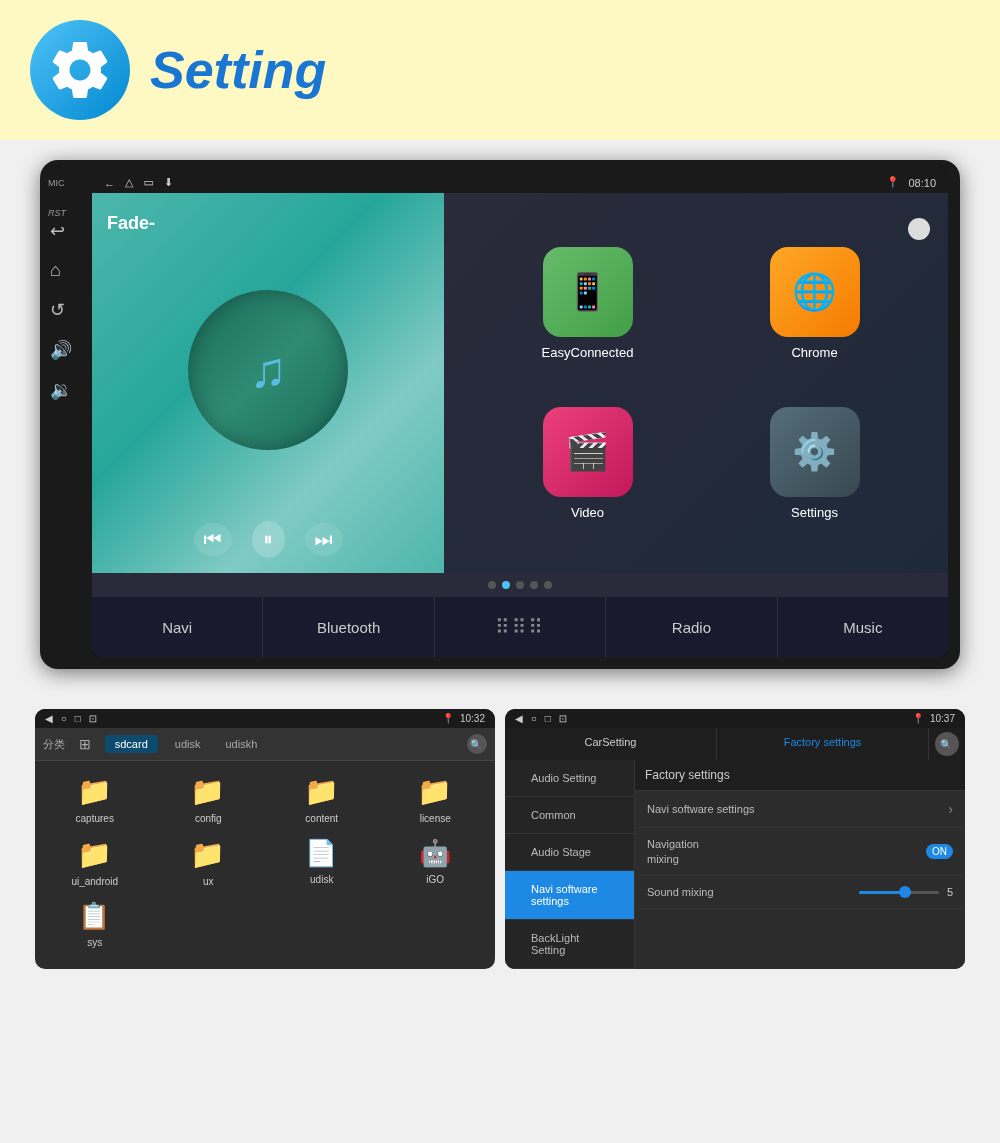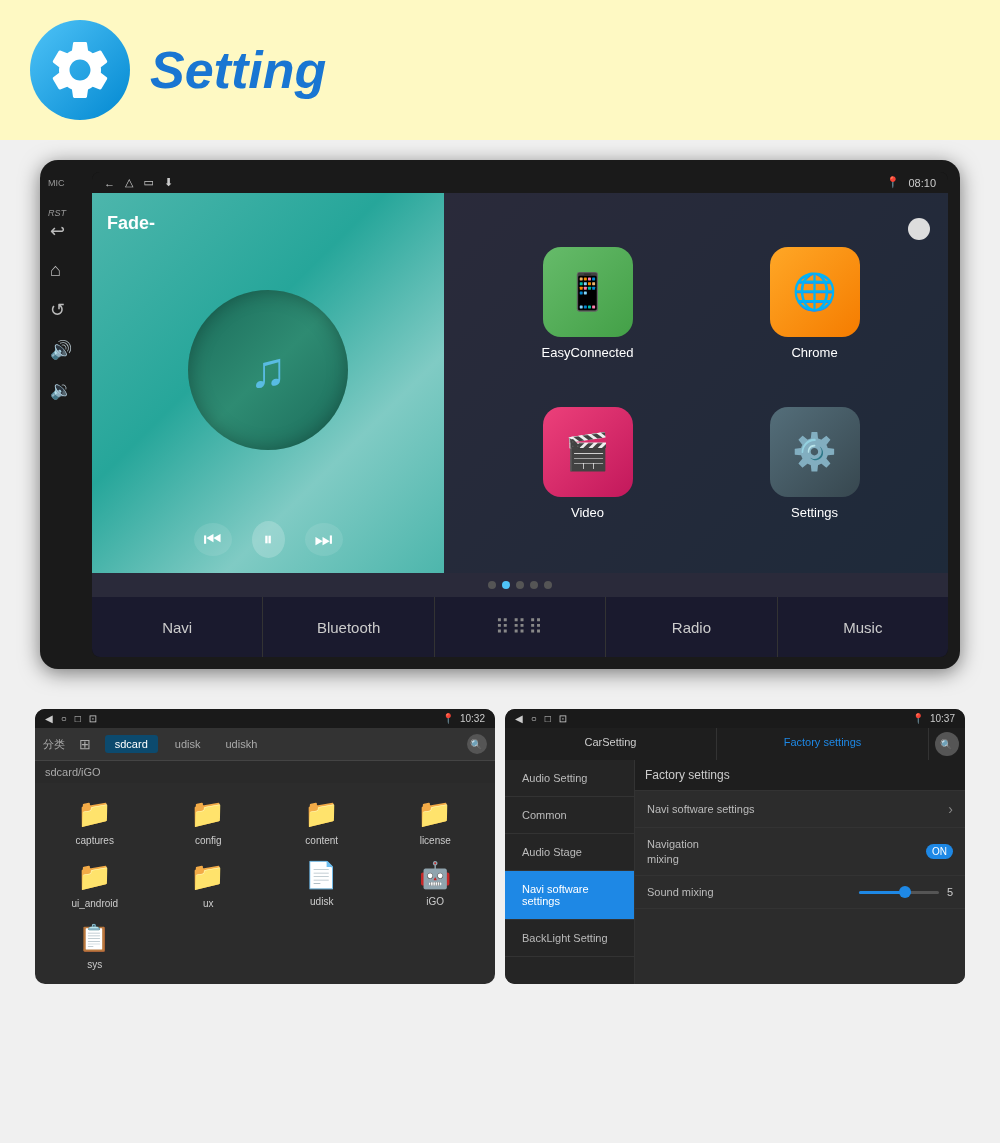--- a/index.html
+++ b/index.html
@@ -341,21 +341,21 @@
       height: calc(100% - 35px);
     }
     .settings-left {
       width: 130px;
       background: #252525;
       border-right: 1px solid #333;
     }
     .settings-menu-item {
       color: #bbb;
       font-size: 11px;
-      padding: 12px 17px;
+      padding: 12px 26px;
       border-bottom: 1px solid #333;
       cursor: pointer;
     }
     .settings-menu-item.active {
       background: #1e88e5;
       color: white;
     }
     .settings-right {
       flex: 1;
       background: #2c2c2c;
@@ -546,23 +546,20 @@
     <div class="file-tabs">
       <span class="file-tab-label">分类</span>
       <span style="color:#aaa;font-size:14px;margin:0 5px;">⊞</span>
       <span class="file-tab">sdcard</span>
       <span class="file-tab-inactive">udisk</span>
       <span class="file-tab-inactive">udiskh</span>
       <div style="flex:1;"></div>
       <div style="width:20px;height:20px;background:#555;border-radius:50%;display:flex;align-items:center;justify-content:center;font-size:10px;color:white;cursor:pointer;">🔍</div>
     </div>
 
-    <div class="file-path">
-      <span>sdcard/iGO</span>
-    </div>
 
     <div class="file-grid">
       <div class="file-item">
         <span class="file-item-icon folder-icon">📁</span>
         <span class="file-item-label">captures</span>
       </div>
       <div class="file-item">
         <span class="file-item-icon folder-icon">📁</span>
         <span class="file-item-label">config</span>
       </div>

